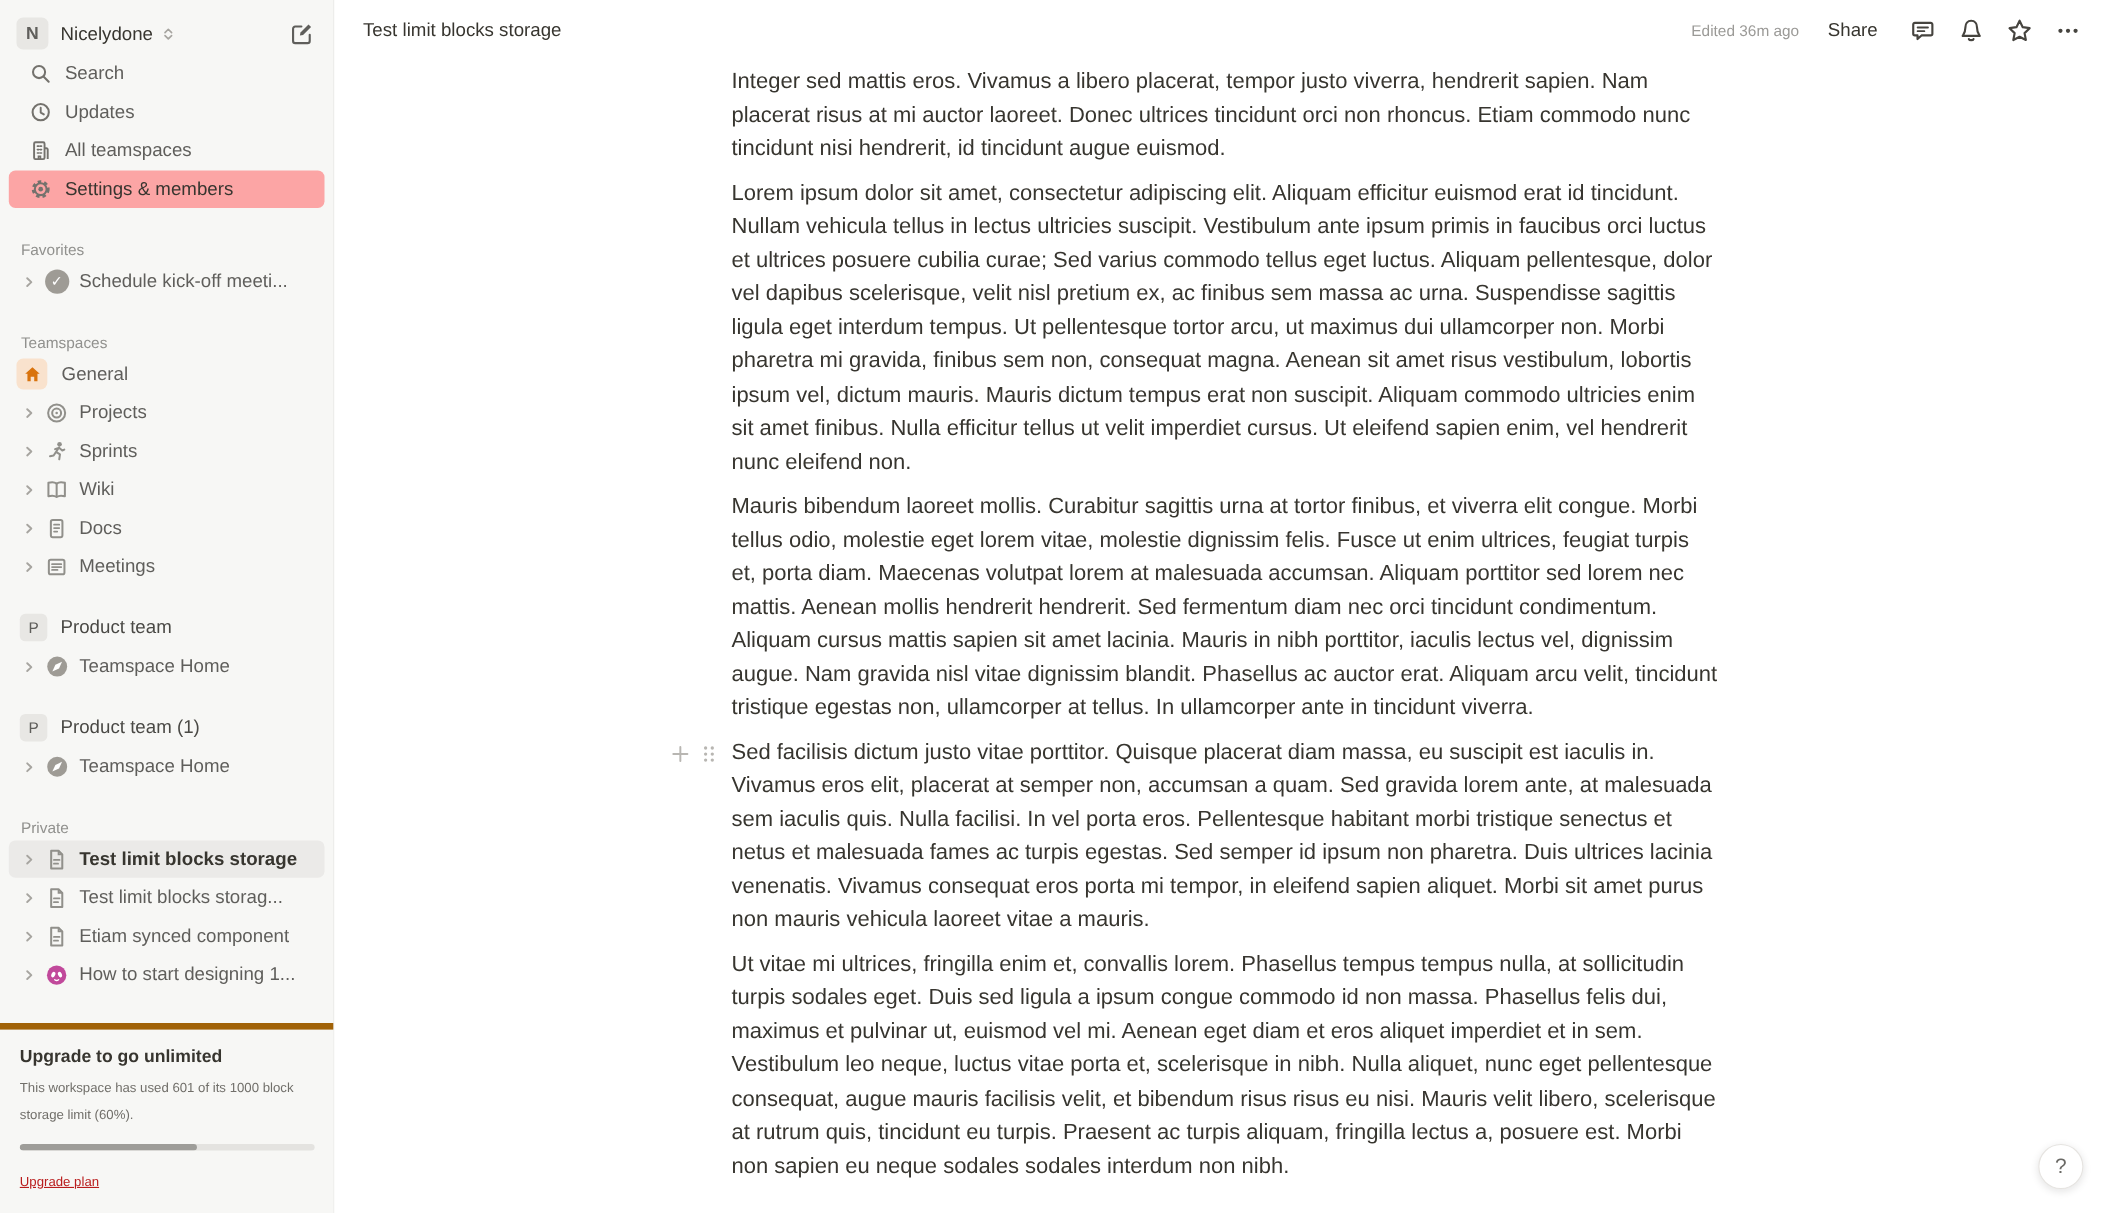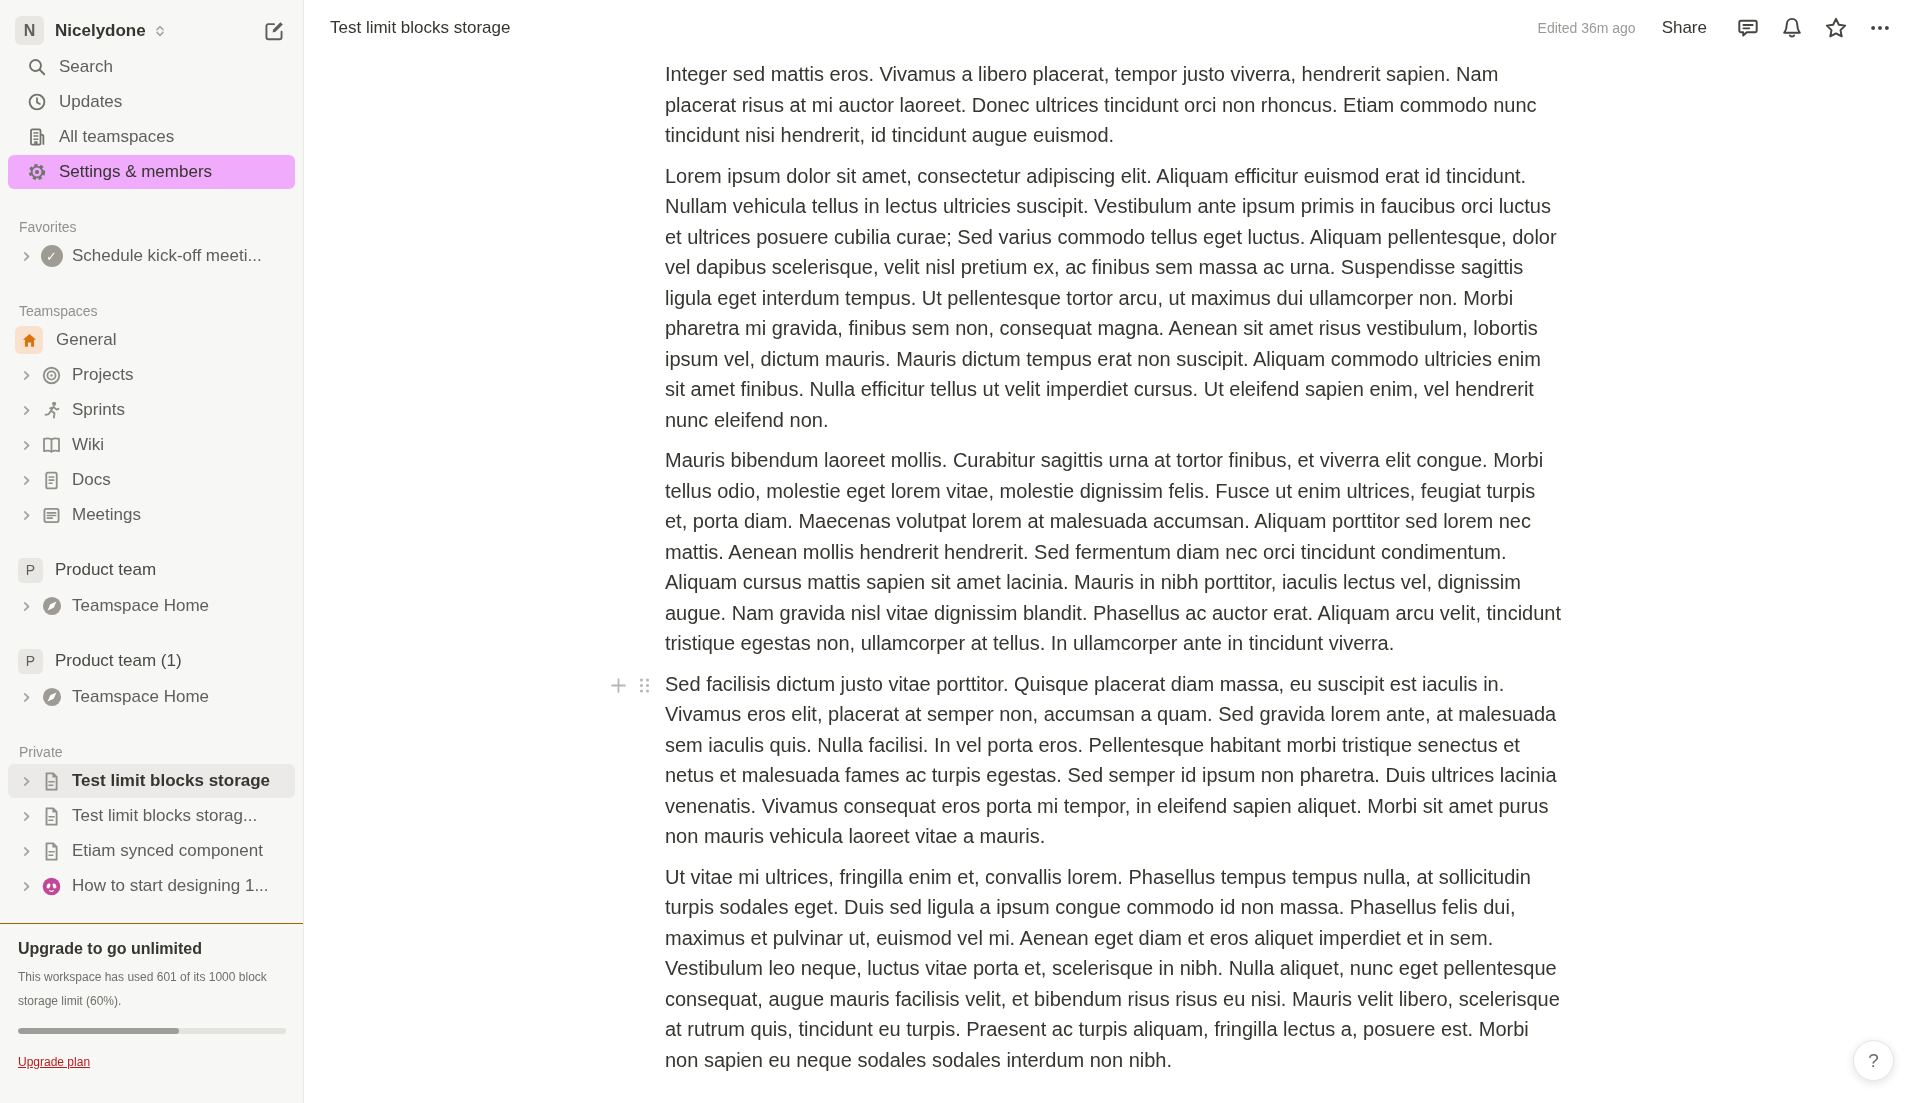--- a/index.html
+++ b/index.html
@@ -9,29 +9,29 @@
   .app { display:flex; width:100%; height:100%; }
 
   
   .sidebar { position:relative; width:304px; height:100%; background:#f7f7f5;
     border-right:1px solid #e9e9e7; flex:0 0 304px; font-size:17px; color:#5f5e5b; }
   .ws-row { display:flex; align-items:center; margin:12px 8px 0 8px; padding:4px 8px 4px 7px;
     border-radius:6px; cursor:pointer; }
   .ws-avatar { width:29px; height:29px; border-radius:6px; background:#e8e7e4;
     display:flex; align-items:center; justify-content:center; font-weight:600;
     font-size:16px; color:#5f5e5b; }
-  .ws-name { margin-left:11px; font-weight:700; color:#37352f; font-size:17px; }
+  .ws-name { margin-left:11px; font-weight:400; color:#37352f; font-size:17px; }
   .ws-chevrons { margin-left:7px; color:#a7a5a0; }
   .ws-spacer { flex:1; }
   .compose-btn { background:none; border:none; cursor:pointer; color:#5f5e5b; display:flex; padding:2px; }
 
   .nav-group { }
   .row { display:flex; align-items:center; height:34px; margin:1px 8px; padding:0 8px 0 18px;
     border-radius:6px; cursor:pointer; }
-  .row.active { background:#f0abfc;text-align:right; }
+  .row.active { background:#fca5a5;text-align:right; }
   .row .icon { width:22px; height:22px; display:flex; align-items:center; justify-content:center;
     color:#74726d; flex:0 0 22px; }
   .row .lbl { margin-left:11px; white-space:nowrap; overflow:hidden; text-overflow:ellipsis; }
   .row.active .lbl { color:#37352f; font-weight:500; }
 
   .section-label { margin:30px 8px 4px 8px; padding-left:11px; font-size:14px;
     font-weight:400; color:#91918e; }
   .tree-row { display:flex; align-items:center; height:34px; margin:1px 8px; padding:0 8px 0 9px;
     border-radius:6px; cursor:pointer; }
   .tree-row.selected { background:#ebeae8; }
@@ -52,22 +52,22 @@
   .icon-box-orange { width:28px; height:28px; border-radius:6px; background:#f9e2cd;
     display:flex; align-items:center; justify-content:center; flex:0 0 28px; }
   .row.teamspace-top { padding-left:7px; }
   .row.teamspace-top .lbl { margin-left:13px; }
 
   .compass { width:22px; height:22px; }
   .check-circle { width:22px; height:22px; border-radius:50%; background:#9e9b95; color:#ffffff;
     display:flex; align-items:center; justify-content:center; font-size:13px; font-weight:700;
     font-family:"DejaVu Sans",sans-serif; }
 
-  .upgrade { position:absolute; left:0; right:0; bottom:12px; padding:16px 18px 20px 18px;
-    border-top:1px solid #a16207; background:#f7f7f5; }
+  .upgrade { position:absolute; left:0; right:0; bottom:0; padding:16px 18px 20px 18px;
+    border-top:6px solid #a16207; background:#f7f7f5; }
   .upgrade-title { font-size:16px; font-weight:600; color:#37352f; }
   .upgrade-desc { margin-top:7px; font-size:12px; line-height:24px; color:#716f6a; }
   .progress-track { margin-top:15px; width:268px; height:6px; border-radius:3px; background:#e4e3e0; overflow:hidden; }
   .progress-fill { height:100%; border-radius:3px; background:#9e9d99; }
   .upgrade-link { display:inline-block; margin-top:21px; font-size:12px; color:#b91c1c;
     text-decoration:underline; cursor:pointer; }
 
   
   .main { flex:1; position:relative; background:#ffffff; }
   .topbar { height:55px; display:flex; align-items:center; padding:0 24px 0 26px; }

